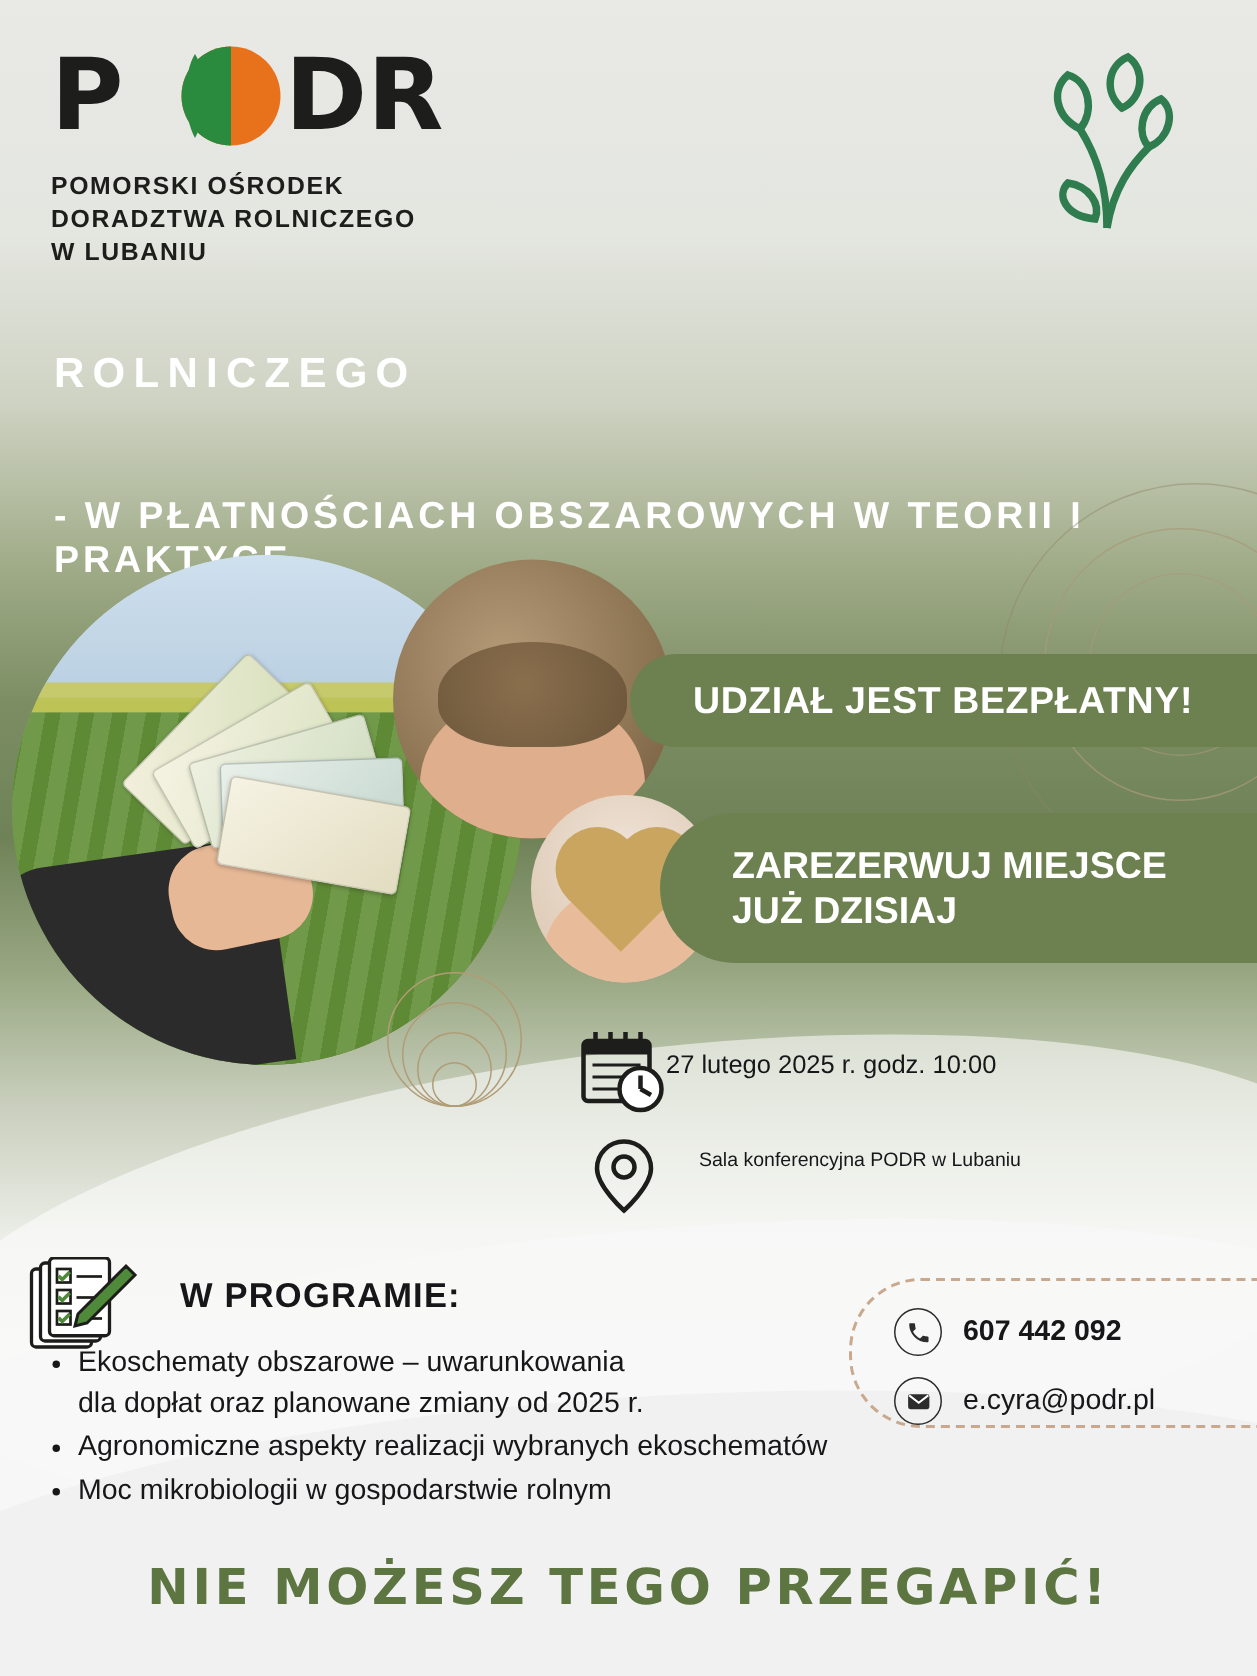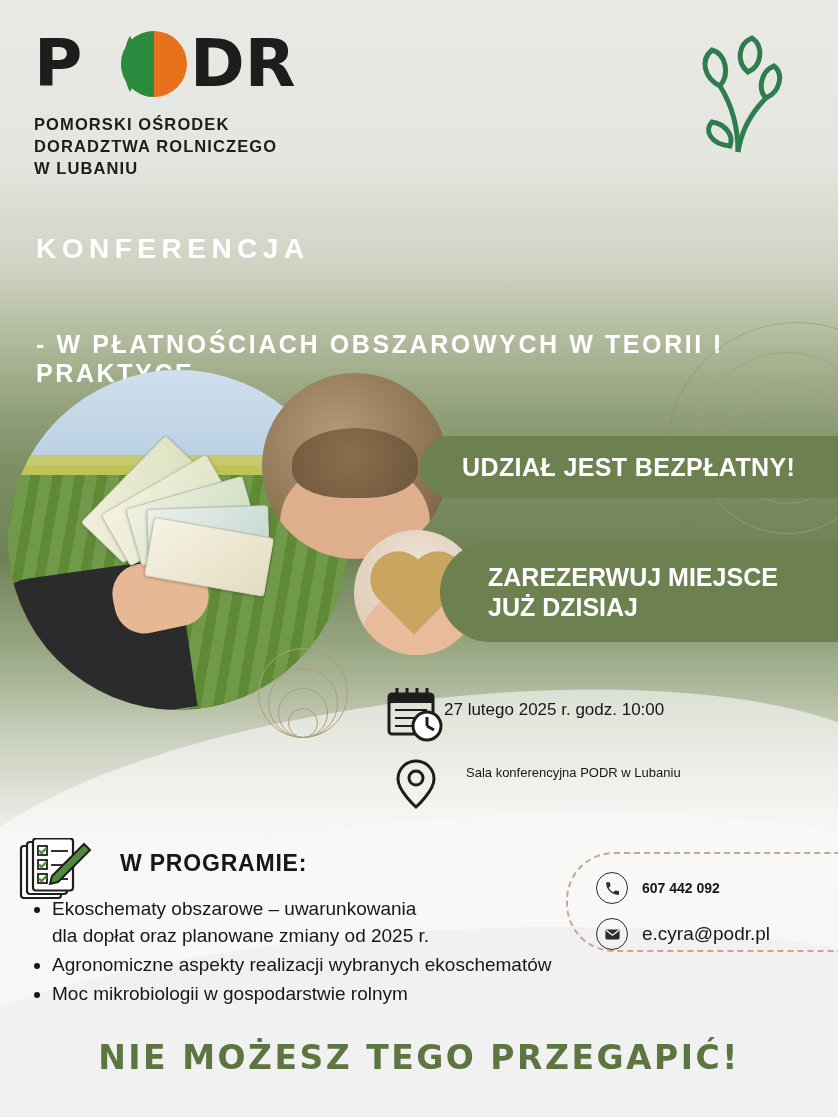--- a/index.html
+++ b/index.html
@@ -96,21 +96,21 @@
   .cal-icon{position:absolute;left:385px;top:684px;width:62px;height:62px;}
   .pin-icon{position:absolute;left:395px;top:758px;width:42px;height:52px;}
 
   
   .contact{position:absolute;left:566px;top:852px;width:272px;height:96px;
     border:2px dashed #c9a98e;border-radius:48px 0 0 48px;border-right:none;}
   .contact-row{position:absolute;display:flex;align-items:center;gap:14px;}
   .c-phone{left:596px;top:872px;}
   .c-mail{left:596px;top:918px;}
   .c-circle{width:30px;height:30px;border-radius:50%;border:1.6px solid #2c2c2c;display:flex;align-items:center;justify-content:center;}
-  .c-text{font-weight:bold;font-size:14px;color:#17171a;}
+  .c-text{font-weight:bold;font-size:19px;color:#17171a;}
   .c-text.mail{font-weight:normal;font-size:19px;}
 
   
   .prog-icon{position:absolute;left:18px;top:838px;width:76px;height:78px;}
   .prog-title{position:absolute;left:92px;top:850px;font-weight:bold;font-size:23px;letter-spacing:.8px;color:#17171a;margin-left:28px;}
   .prog-list{position:absolute;left:30px;top:896px;width:700px;font-size:19px;color:#17171a;line-height:1.42;}
   .prog-list li{margin-bottom:2px;}
   .prog-list li span.l2{display:block;}
 
   
@@ -150,21 +150,21 @@
       <path d="M48 126 C52 100 64 84 76 72" stroke="#2f7d4f" stroke-width="5" fill="none"></path>
       <path d="M30 60 C14 52 10 34 22 24 C36 28 40 48 30 60 Z" fill="none" stroke="#2f7d4f" stroke-width="5"></path>
       <path d="M58 46 C46 36 48 18 62 12 C74 20 72 40 58 46 Z" fill="none" stroke="#2f7d4f" stroke-width="5"></path>
       <path d="M76 72 C90 66 94 48 84 40 C70 46 68 64 76 72 Z" fill="none" stroke="#2f7d4f" stroke-width="5"></path>
       <path d="M40 120 C20 118 14 104 22 96 C36 98 44 110 40 120 Z" fill="none" stroke="#2f7d4f" stroke-width="5"></path>
     </svg>
     <div class="bgd-text">
     </div>
   </div>
 
-  <div class="konf">KONFERENCJA</div>
+  <div class="konf">ROLNICZEGO</div>
   <div class="subtitle">- W PŁATNOŚCIACH OBSZAROWYCH W TEORII I PRAKTYCE</div>
 
   <div class="rings-arc"></div>
   <div class="rings-right"></div>
   <div class="rings-right2"></div>
 
   <div class="photo-field">
     <div class="ff-sky"></div>
       <div class="ff-ylw"></div>
       <div class="ff-rows"></div>

